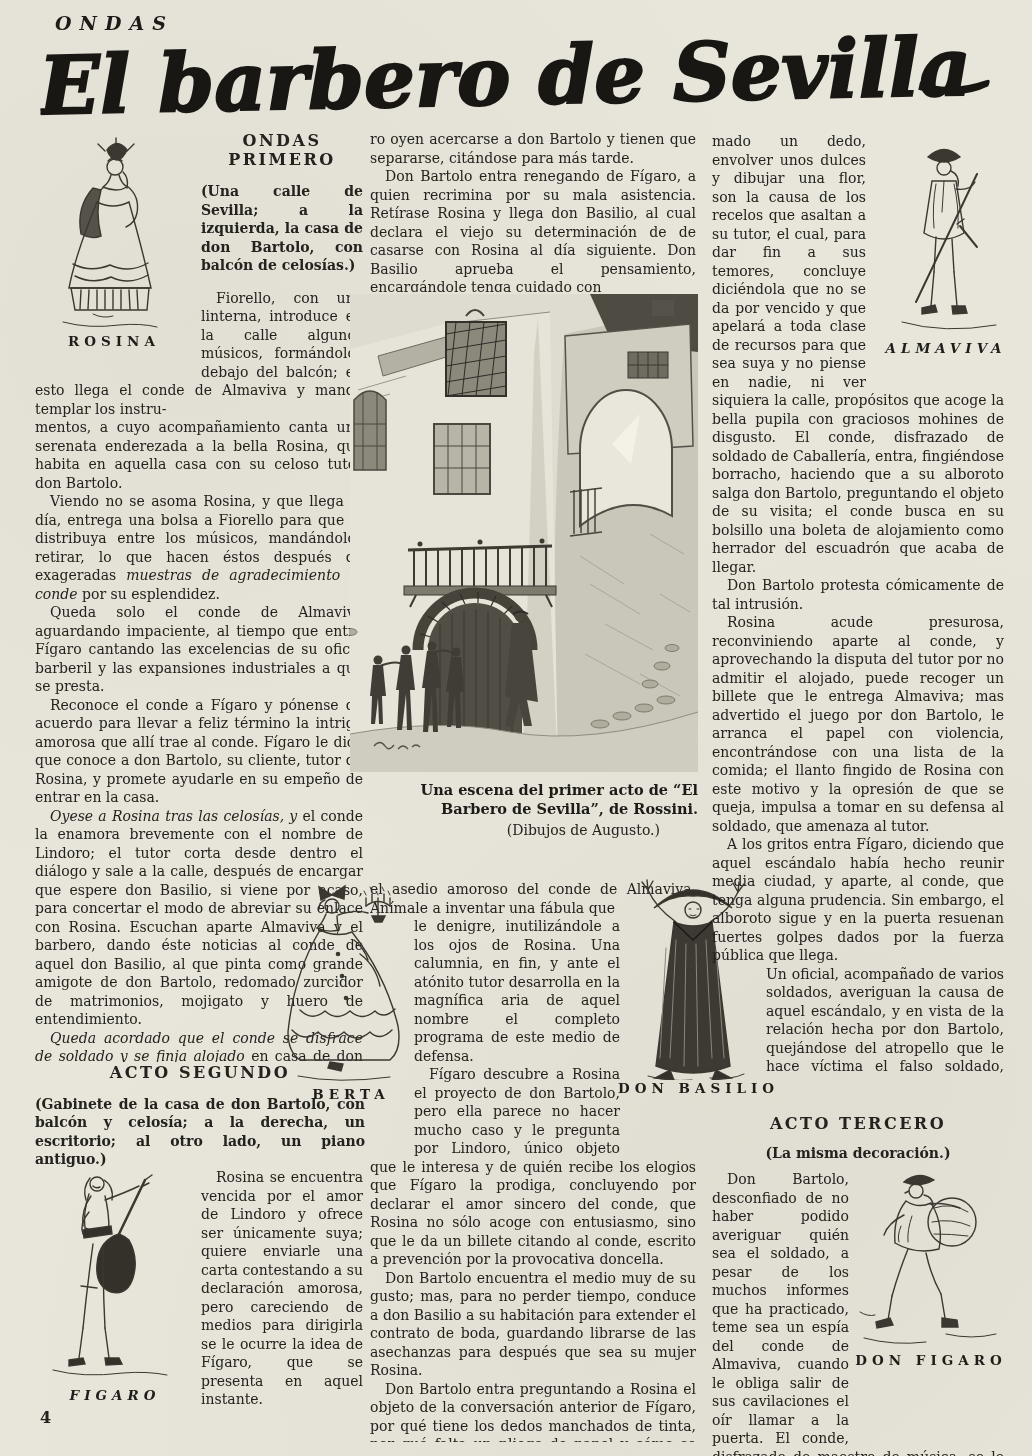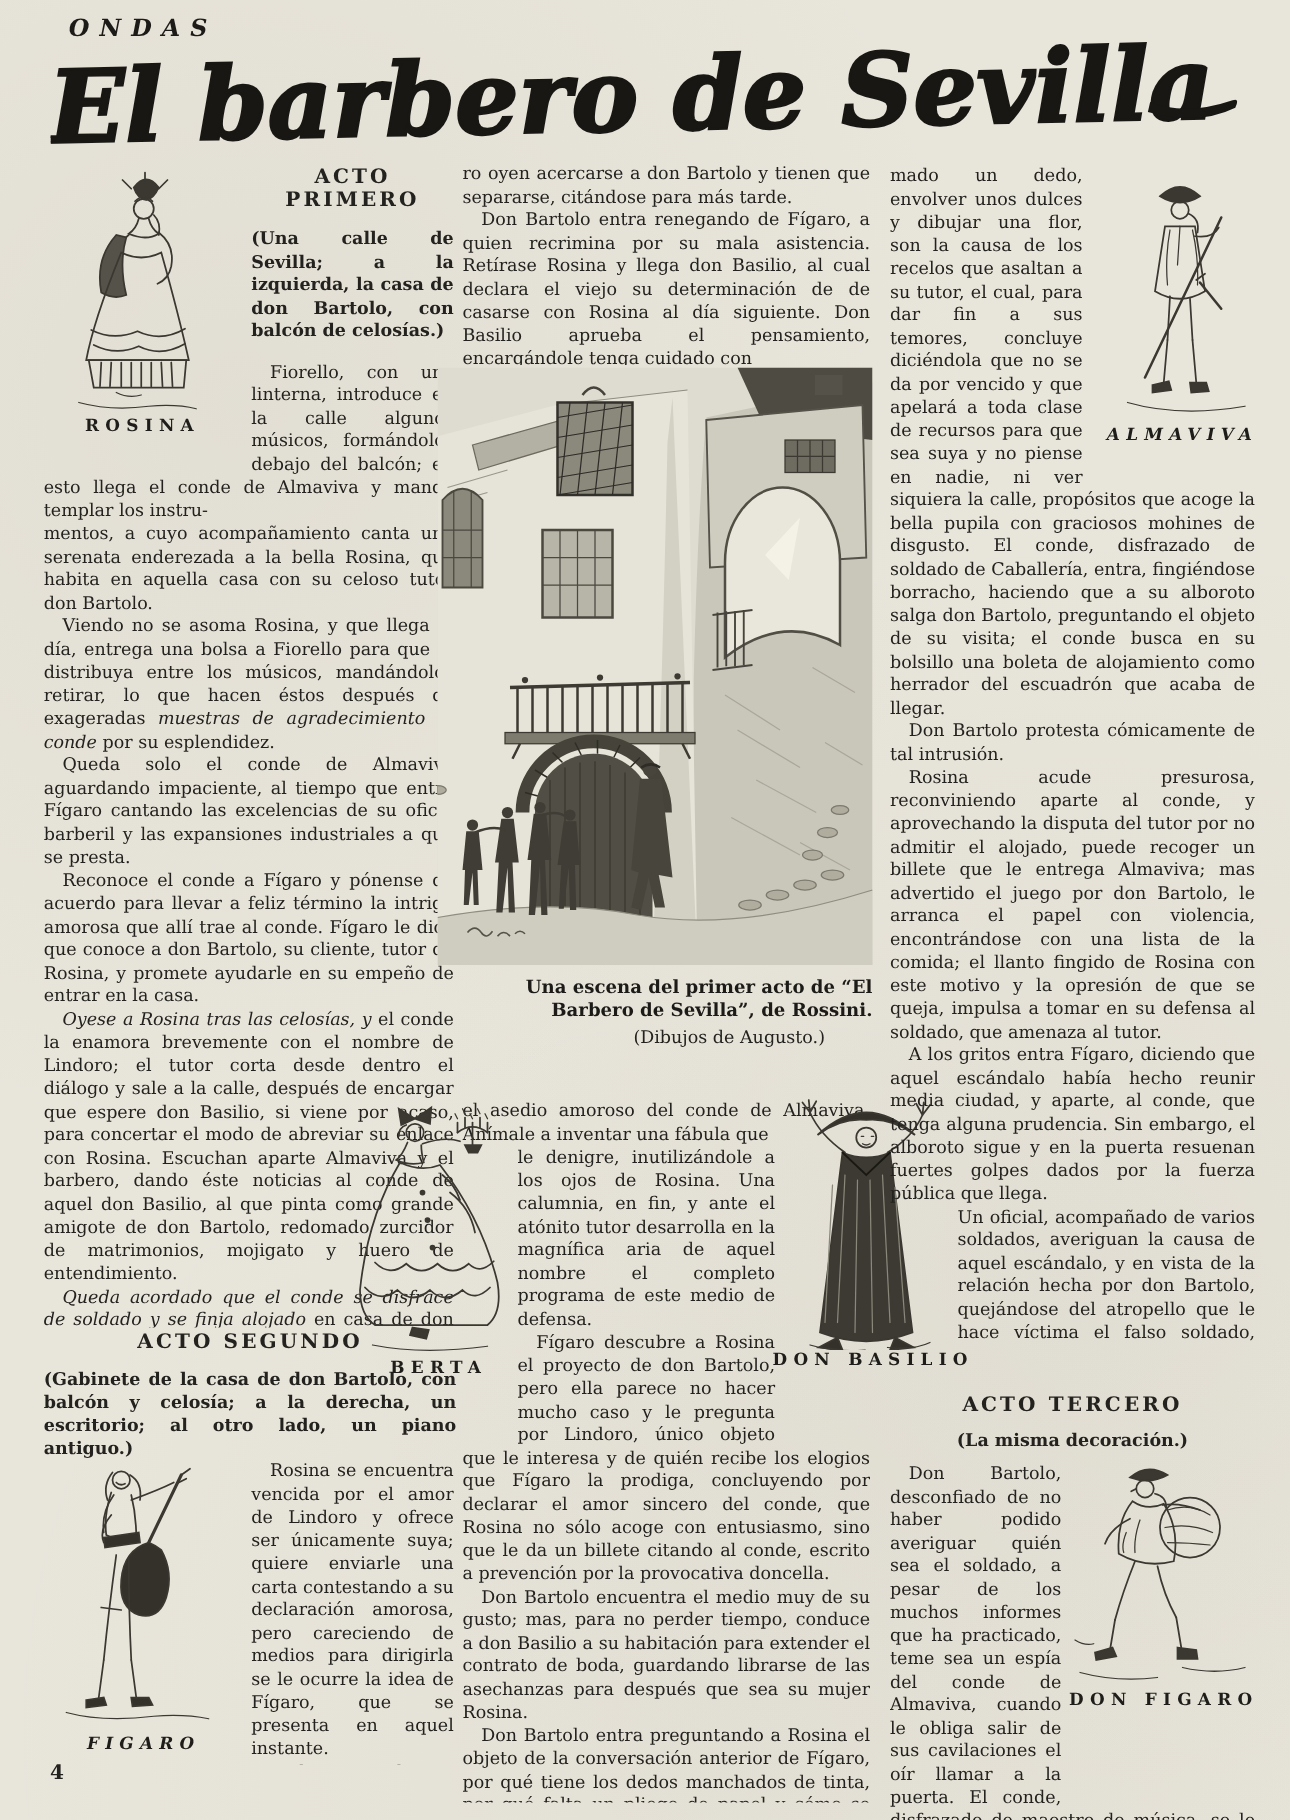--- a/index.html
+++ b/index.html
@@ -58,21 +58,21 @@
           <path d="M62,68 Q40,122 34,154 L116,154 Q108,118 94,68 Q78,76 62,68 Z"></path>
           <path d="M38,130 q18,9 37,1 q19,9 38,-2 M40,142 q18,9 36,1 q18,9 37,-2"></path>
           <path d="M36,154 L114,154 L112,176 L40,176 Z"></path>
           <path d="M46,156 l-1,19 M54,156 l-1,19 M62,156 l0,19 M70,156 l0,19 M78,156 l0,19 M86,156 l0,19 M94,156 l1,19 M102,156 l1,19"></path>
           <path d="M58,180 q10,5 20,2 M28,188 q26,7 56,3 q22,-2 38,2" stroke-width="1"></path>
         </g>
       </svg>
       <div class="fig-label">ROSINA</div>
     </div>
 
-    <div class="act-h" style="margin:2px 0 13px 0;">ACTO PRIMERO</div>
+    <div class="act-h" style="margin:2px 0 13px 0;">ONDAS PRIMERO</div>
     <p class="dir" style="margin-bottom:14px;">(Una calle de Sevilla; a la izquierda, la casa de don Bartolo, con balcón de celosías.)</p>
     <p>Fiorello, con una linterna, introduce en la calle algunos músicos, formándolos debajo del balcón; en esto llega el conde de Almaviva y manda templar los instru-</p>
     <p class="ni">mentos, a cuyo acompañamiento canta una serenata enderezada a la bella Rosina, que habita en aquella casa con su celoso tutor don Bartolo.</p>
     <p><span>Viendo no se asoma Rosina, y que llega el día, entrega una bolsa a Fiorello para que la distribuya entre los músicos, mandándolos retirar, lo que hacen éstos después de exageradas </span><span class="it">muestras de agradecimiento al conde</span><span> por su esplendidez.</span></p>
     <p>Queda solo el conde de Almaviva aguardando impaciente, al tiempo que entra Fígaro cantando las excelencias de su oficio barberil y las expansiones industriales a que se presta.</p>
     <p>Reconoce el conde a Fígaro y pónense de acuerdo para llevar a feliz término la intriga amorosa que allí trae al conde. Fígaro le dice que conoce a don Bartolo, su cliente, tutor de Rosina, y promete ayudarle en su empeño de entrar en la casa.</p>
     <p><span class="it">Oyese a Rosina tras las celosías, y</span><span> el conde la enamora brevemente con el nombre de Lindoro; el tutor corta desde dentro el diálogo y sale a la calle, después de encargar que espere don Basilio, si viene por acaso, para concertar el modo de abreviar su enlace con Rosina. Escuchan aparte Almaviva y el barbero, dando éste noticias al conde de aquel don Basilio, al que pinta como grande amigote de don Bartolo, redomado zurcidor de matrimonios, mojigato y huero de entendimiento.</span></p>
     <p><span class="it">Queda acordado que el conde se disfrace de soldado y se finja alojado</span><span> en casa de don Bartolo, secundando Fígaro tan atrevido proyecto, celebrado de antemano.</span></p>
   </div>
 

